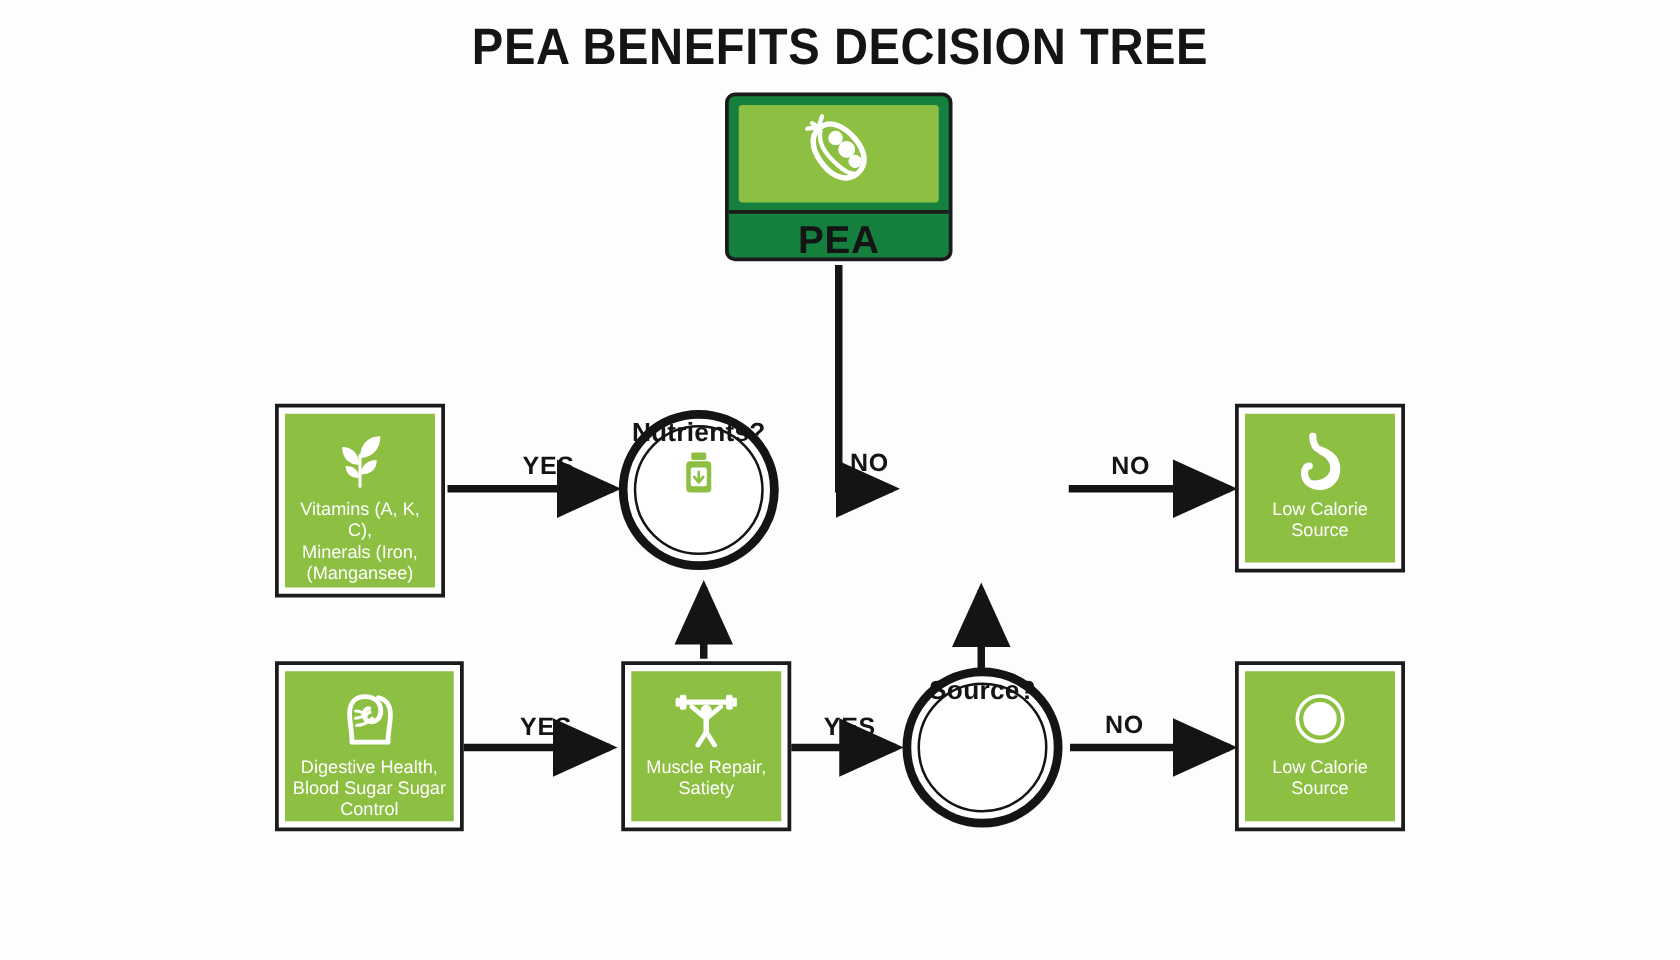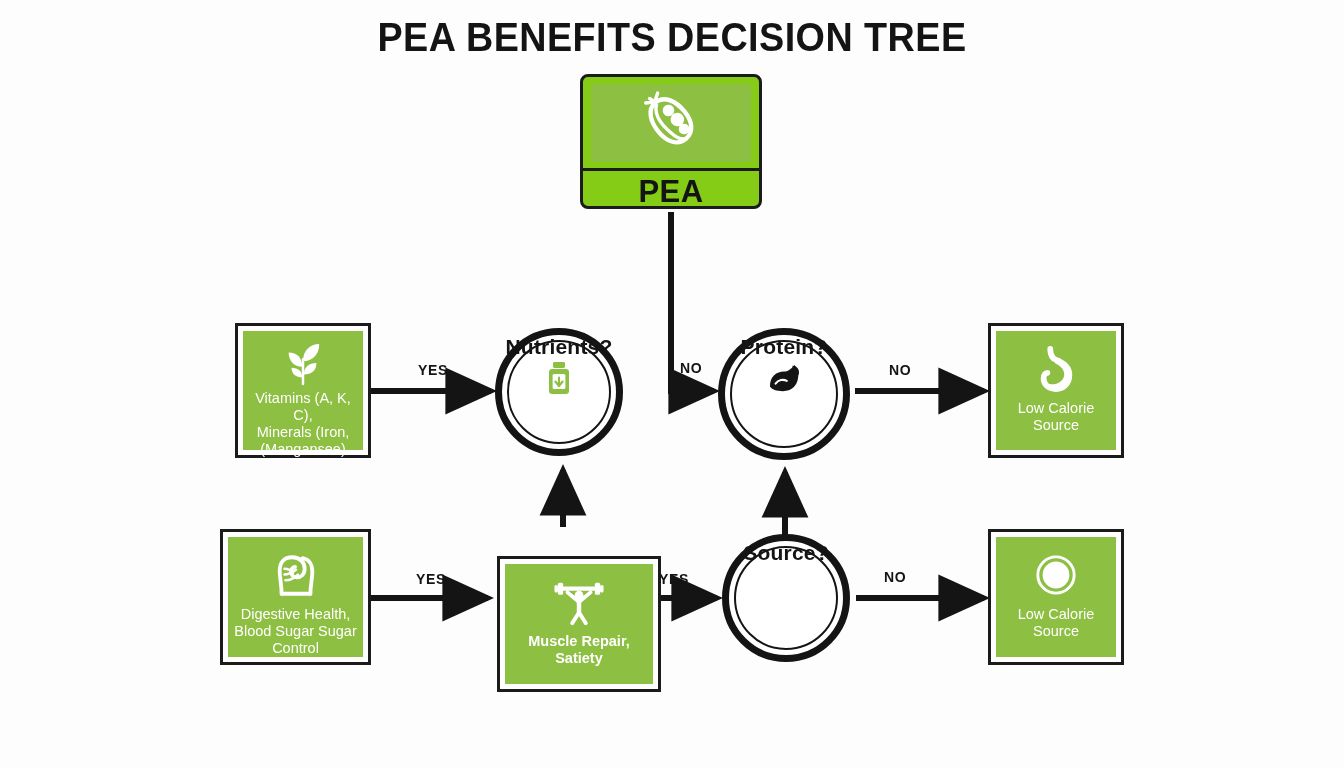--- a/index.html
+++ b/index.html
@@ -43,21 +43,21 @@
     height: 768px;
   }
 
   
   #root-node {
     position: absolute;
     left: 580px;
     top: 74px;
     width: 182px;
     height: 135px;
-    background: #84cc16;
+    background: #15803d;
     border: 3px solid #1b1b1b;
     border-radius: 8px;
     box-sizing: border-box;
     overflow: hidden;
   }
   #root-image {
     position: absolute;
     left: 8px;
     top: 7px;
     width: 160px;
@@ -170,21 +170,21 @@
     align-items: center;
     justify-content: center;
     height: 34px;
   }
   .decision-icon.empty { height: 0; }
 
   
   .edge-label {
     position: absolute;
     font-family: "Liberation Sans Narrow", "Liberation Sans", sans-serif;
-    font-size: 14px;
+    font-size: 20px;
     font-weight: bold;
     color: #141414;
     letter-spacing: 0.6px;
   }
 </style>
 </head>
 <body>
 
 <div id="canvas">
 
@@ -248,43 +248,30 @@
         <svg width="30" height="34" viewBox="0 0 30 34">
           <rect x="9" y="1" width="12" height="6" rx="1.4" fill="#8dbf42"></rect>
           <rect x="5" y="8" width="20" height="25" rx="3.2" fill="#8dbf42"></rect>
           <rect x="8.6" y="13" width="12.8" height="15" rx="1.6" fill="#ffffff"></rect>
           <path d="M15 16.5 L15 25 M15 25 L11.4 20.5 M15 25 L18.6 20.5" stroke="#8dbf42" stroke-width="2.1" fill="none" stroke-linecap="round"></path>
         </svg>
       </div>
     </div>
   </div>
 
-  <div class="decision" style="left:718px; top:328px; width:132px; height:132px;">
-    <div class="decision-ring"></div>
-    <div class="decision-content">
-      <div class="decision-label">Protein?</div>
-      <div class="decision-icon">
-        <svg width="38" height="30" viewBox="0 0 40 32">
-          <path d="M5 25 C5 14 12 9 20 9 C25 9 29 5 31 2 C34 5 36 10 35 16 C34 24 28 30 19 30 C12 30 7 28 5 25 Z" fill="#141414"></path>
-          <path d="M11 22 C14 18 19 17 23 19" fill="none" stroke="#ffffff" stroke-width="2.2" stroke-linecap="round"></path>
-          <path d="M29 3 C33 3 36 6 36 10 C36 13 34 15 31 15" fill="#141414"></path>
-        </svg>
-      </div>
-    </div>
-  </div>
 
   <div class="decision" style="left:722px; top:534px; width:128px; height:128px;">
     <div class="decision-ring"></div>
     <div class="decision-content">
       <div class="decision-label">Source?</div>
       <div class="decision-icon empty"></div>
     </div>
   </div>
 
-  <div class="green-box" style="left:235px; top:323px; width:136px; height:135px;">
+  <div class="green-box" style="left:220px; top:323px; width:136px; height:155px;">
     <div class="green-box-inner">
       <div class="green-box-icon">
         <svg width="46" height="44" viewBox="0 0 48 46">
           <path d="M24 44 L24 18" stroke="#ffffff" stroke-width="2.6" stroke-linecap="round"></path>
           <path d="M24 20 C24 9 31 2 41 2 C41 13 34 20 24 20 Z" fill="#ffffff"></path>
           <path d="M23 25 C23 17 18 11 9 11 C9 20 15 26 23 26 Z" fill="#ffffff"></path>
           <path d="M25 33 C25 27 30 22 38 22 C38 30 33 34 25 34 Z" fill="#ffffff"></path>
           <path d="M23 36 C23 31 19 27 12 27 C12 34 17 37 23 37 Z" fill="#ffffff"></path>
         </svg>
       </div>
@@ -317,21 +304,21 @@
           <path d="M13 16 C17 16 20 18 22 20 M13 22 C18 22 22 19 25 17 M14 28 C19 28 24 25 27 22" fill="none" stroke="#ffffff" stroke-width="2.6" stroke-linecap="round"></path>
           <path d="M10 42 L40 42" stroke="#ffffff" stroke-width="4" stroke-linecap="round"></path>
         </svg>
       </div>
       <div class="green-box-text">Digestive Health,
 Blood Sugar Sugar
 Control</div>
     </div>
   </div>
 
-  <div class="green-box" style="left:497px; top:556px; width:164px; height:136px;font-weight:bold;">
+  <div class="green-box" style="left:497px; top:529px; width:136px; height:136px;">
     <div class="green-box-inner">
       <div class="green-box-icon">
         <svg width="50" height="46" viewBox="0 0 52 46">
           <rect x="7" y="7" width="38" height="4.4" rx="1.6" fill="#ffffff"></rect>
           <rect x="4" y="3" width="5.5" height="12.5" rx="1.6" fill="#ffffff"></rect>
           <rect x="42.5" y="3" width="5.5" height="12.5" rx="1.6" fill="#ffffff"></rect>
           <rect x="0.5" y="5.5" width="3.6" height="7.5" rx="1.2" fill="#ffffff"></rect>
           <rect x="47.9" y="5.5" width="3.6" height="7.5" rx="1.2" fill="#ffffff"></rect>
           <circle cx="26" cy="16" r="4.6" fill="#ffffff"></circle>
           <path d="M26 21 L26 34" stroke="#ffffff" stroke-width="4.6" stroke-linecap="round"></path>

